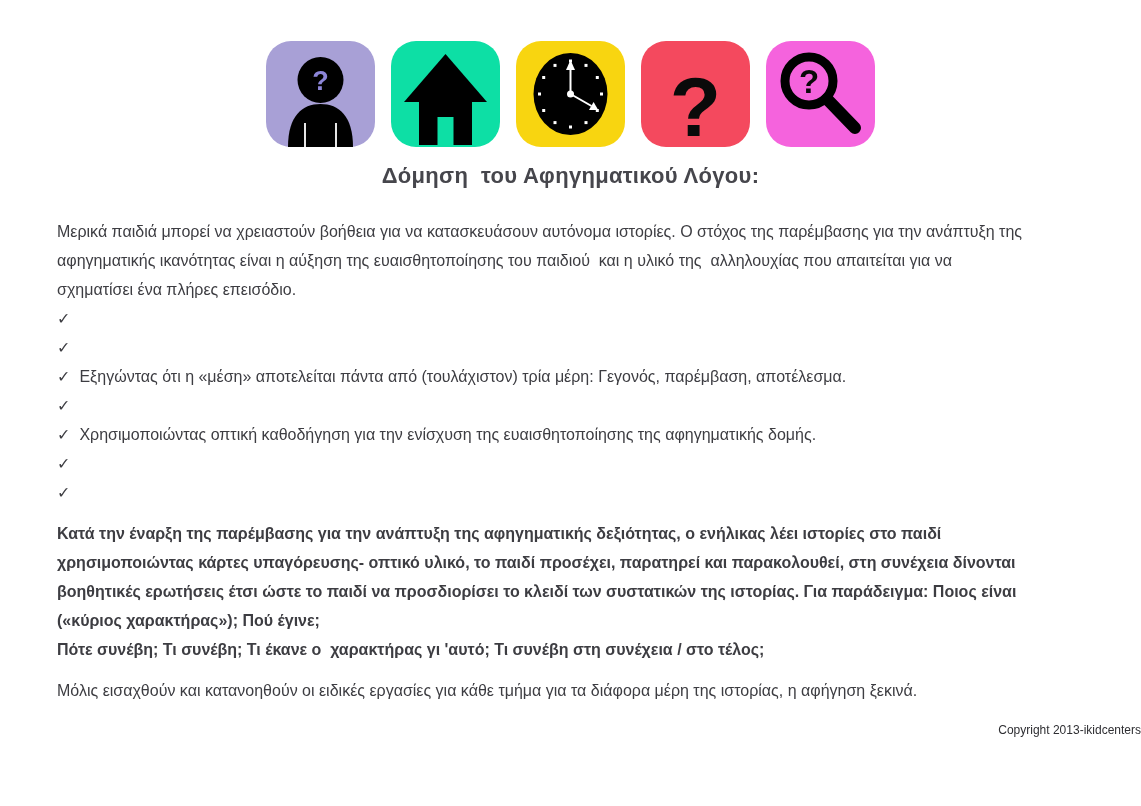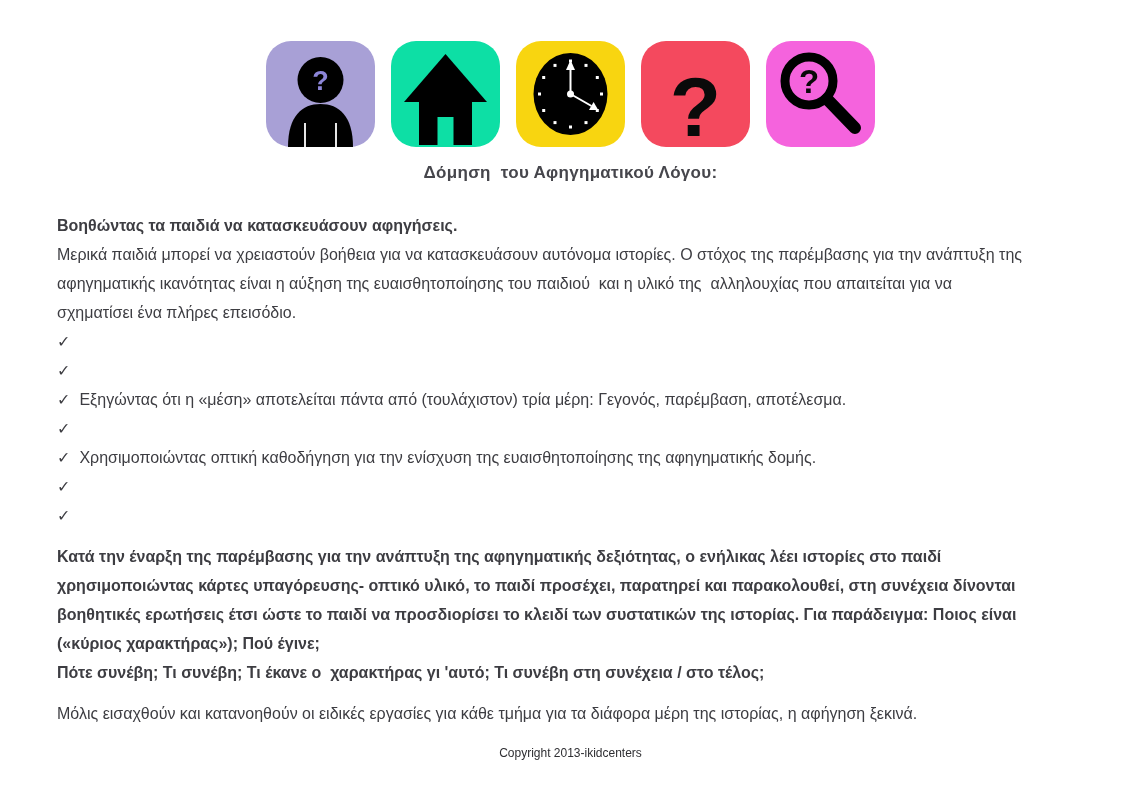--- a/index.html
+++ b/index.html
@@ -3,38 +3,38 @@
 <meta charset="utf-8">
 <style>
   html,body{margin:0;padding:0;background:#ffffff;}
   .page{
     width:1141px;height:806px;background:#ffffff;overflow:hidden;
     font-family:"Liberation Sans",sans-serif;
   }
   .tiles{display:flex;justify-content:center;gap:16px;padding-top:41px;}
   .tile{width:109px;height:106px;display:block;}
   .title{
-    text-align:center;margin:16px 0 0 0;font-size:17px;font-weight:700;
+    text-align:center;margin:16px 0 0 0;font-size:22px;font-weight:700;
     color:#46464c;letter-spacing:.3px;white-space:pre-wrap;
   }
   .content{
     margin:28px 55px 0 57px;max-width:965px;color:#3d3d42;
     font-size:16px;line-height:29px;
   }
   .content p{margin:0;white-space:pre-wrap;}
   .bold{font-weight:700;}
   .list-heading{margin-top:18px !important;}
   ul.checklist{list-style:none;margin:0;padding:0;}
   ul.checklist li{display:flex;white-space:pre-wrap;}
   .check{flex:0 0 auto;margin-right:9px;font-weight:400;}
   .process{margin-top:12px !important;font-weight:bold;}
   .closing{margin-top:12px !important;}
   .block{display:block;}
   .footer{
-    text-align:center;font-size:12px;color:#2e2e32;margin-top:18px;
+    text-align:right;font-size:12px;color:#2e2e32;margin-top:18px;
     font-family:"Liberation Sans",sans-serif;
   }
   svg text{font-family:"Liberation Sans",sans-serif;}
 </style>
 </head>
 <body>
 
 <div class="page">
 
   <div class="tiles">
@@ -88,21 +88,20 @@
       <line x1="61" y1="58" x2="89" y2="87" stroke="#000000" stroke-width="12" stroke-linecap="round"></line>
       <text x="43" y="52" text-anchor="middle" font-size="33" font-weight="bold" fill="#0a0a0a">?</text>
     </svg>
 
   </div>
 
   <h1 class="title">Δόμηση  του Αφηγηματικού Λόγου:</h1>
 
   <div class="content">
 
-    <p class="bold">Βοηθώντας τα παιδιά να κατασκευάσουν αφηγήσεις.</p>
     <p>Μερικά παιδιά μπορεί να χρειαστούν βοήθεια για να κατασκευάσουν αυτόνομα ιστορίες. Ο στόχος της παρέμβασης για την ανάπτυξη της αφηγηματικής ικανότητας είναι η αύξηση της ευαισθητοποίησης του παιδιού  και η υλικό της  αλληλουχίας που απαιτείται για να σχηματίσει ένα πλήρες επεισόδιο.</p>
 
 
     <ul class="checklist">
       <li><span class="check">✓</span></li>
       <li><span class="check">✓</span></li>
       <li><span class="check">✓</span><span>Εξηγώντας ότι η «μέση» αποτελείται πάντα από (τουλάχιστον) τρία μέρη: Γεγονός, παρέμβαση, αποτέλεσμα.</span></li>
       <li><span class="check">✓</span></li>
       <li><span class="check">✓</span><span>Χρησιμοποιώντας οπτική καθοδήγηση για την ενίσχυση της ευαισθητοποίησης της αφηγηματικής δομής.</span></li>
       <li><span class="check">✓</span></li>

